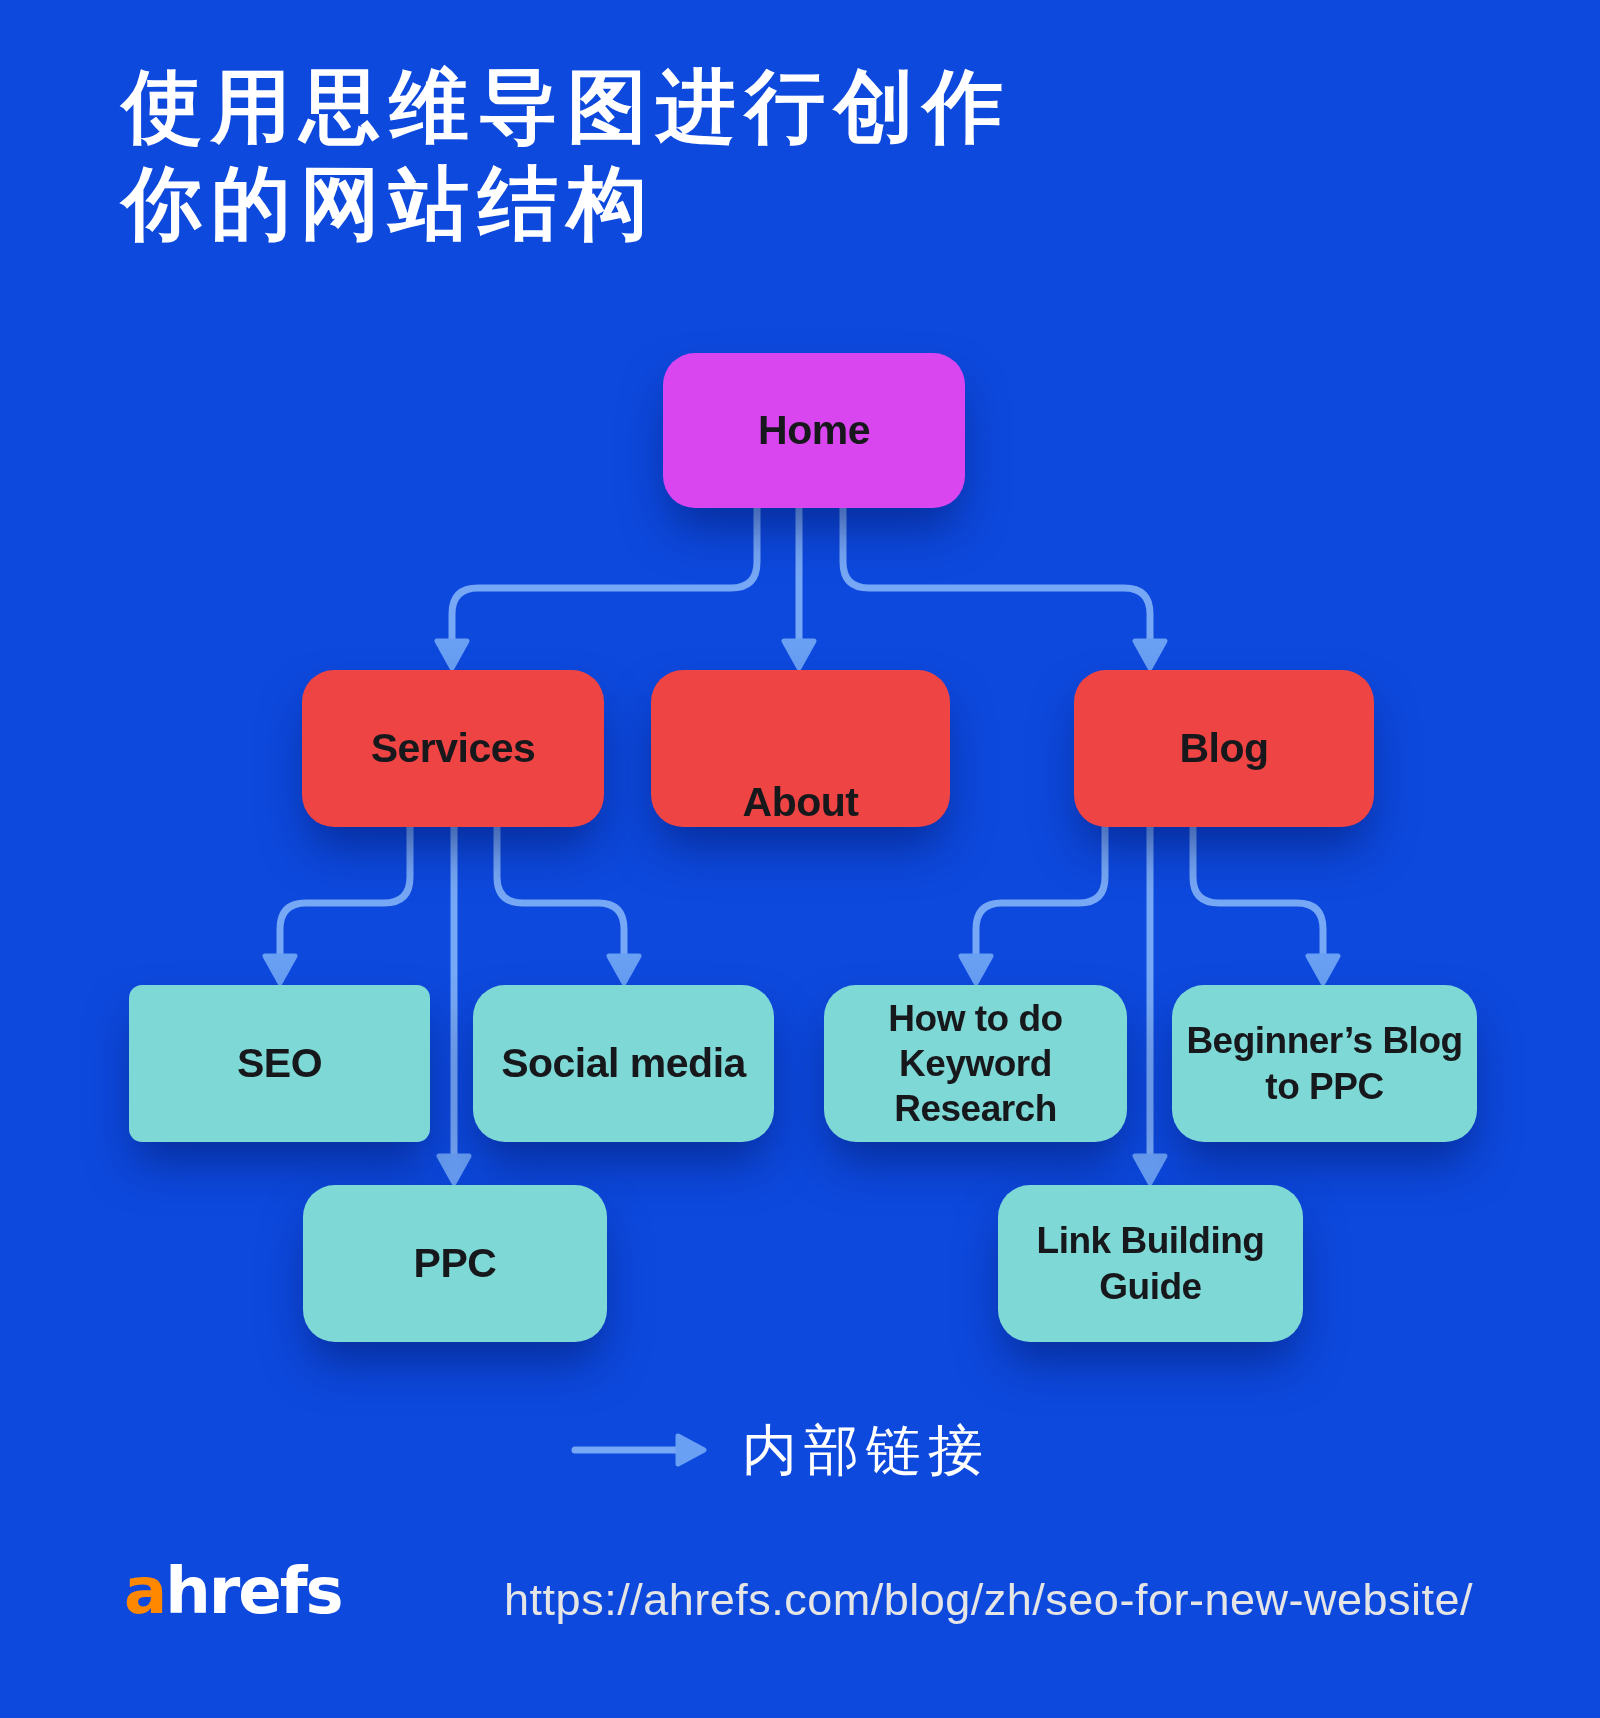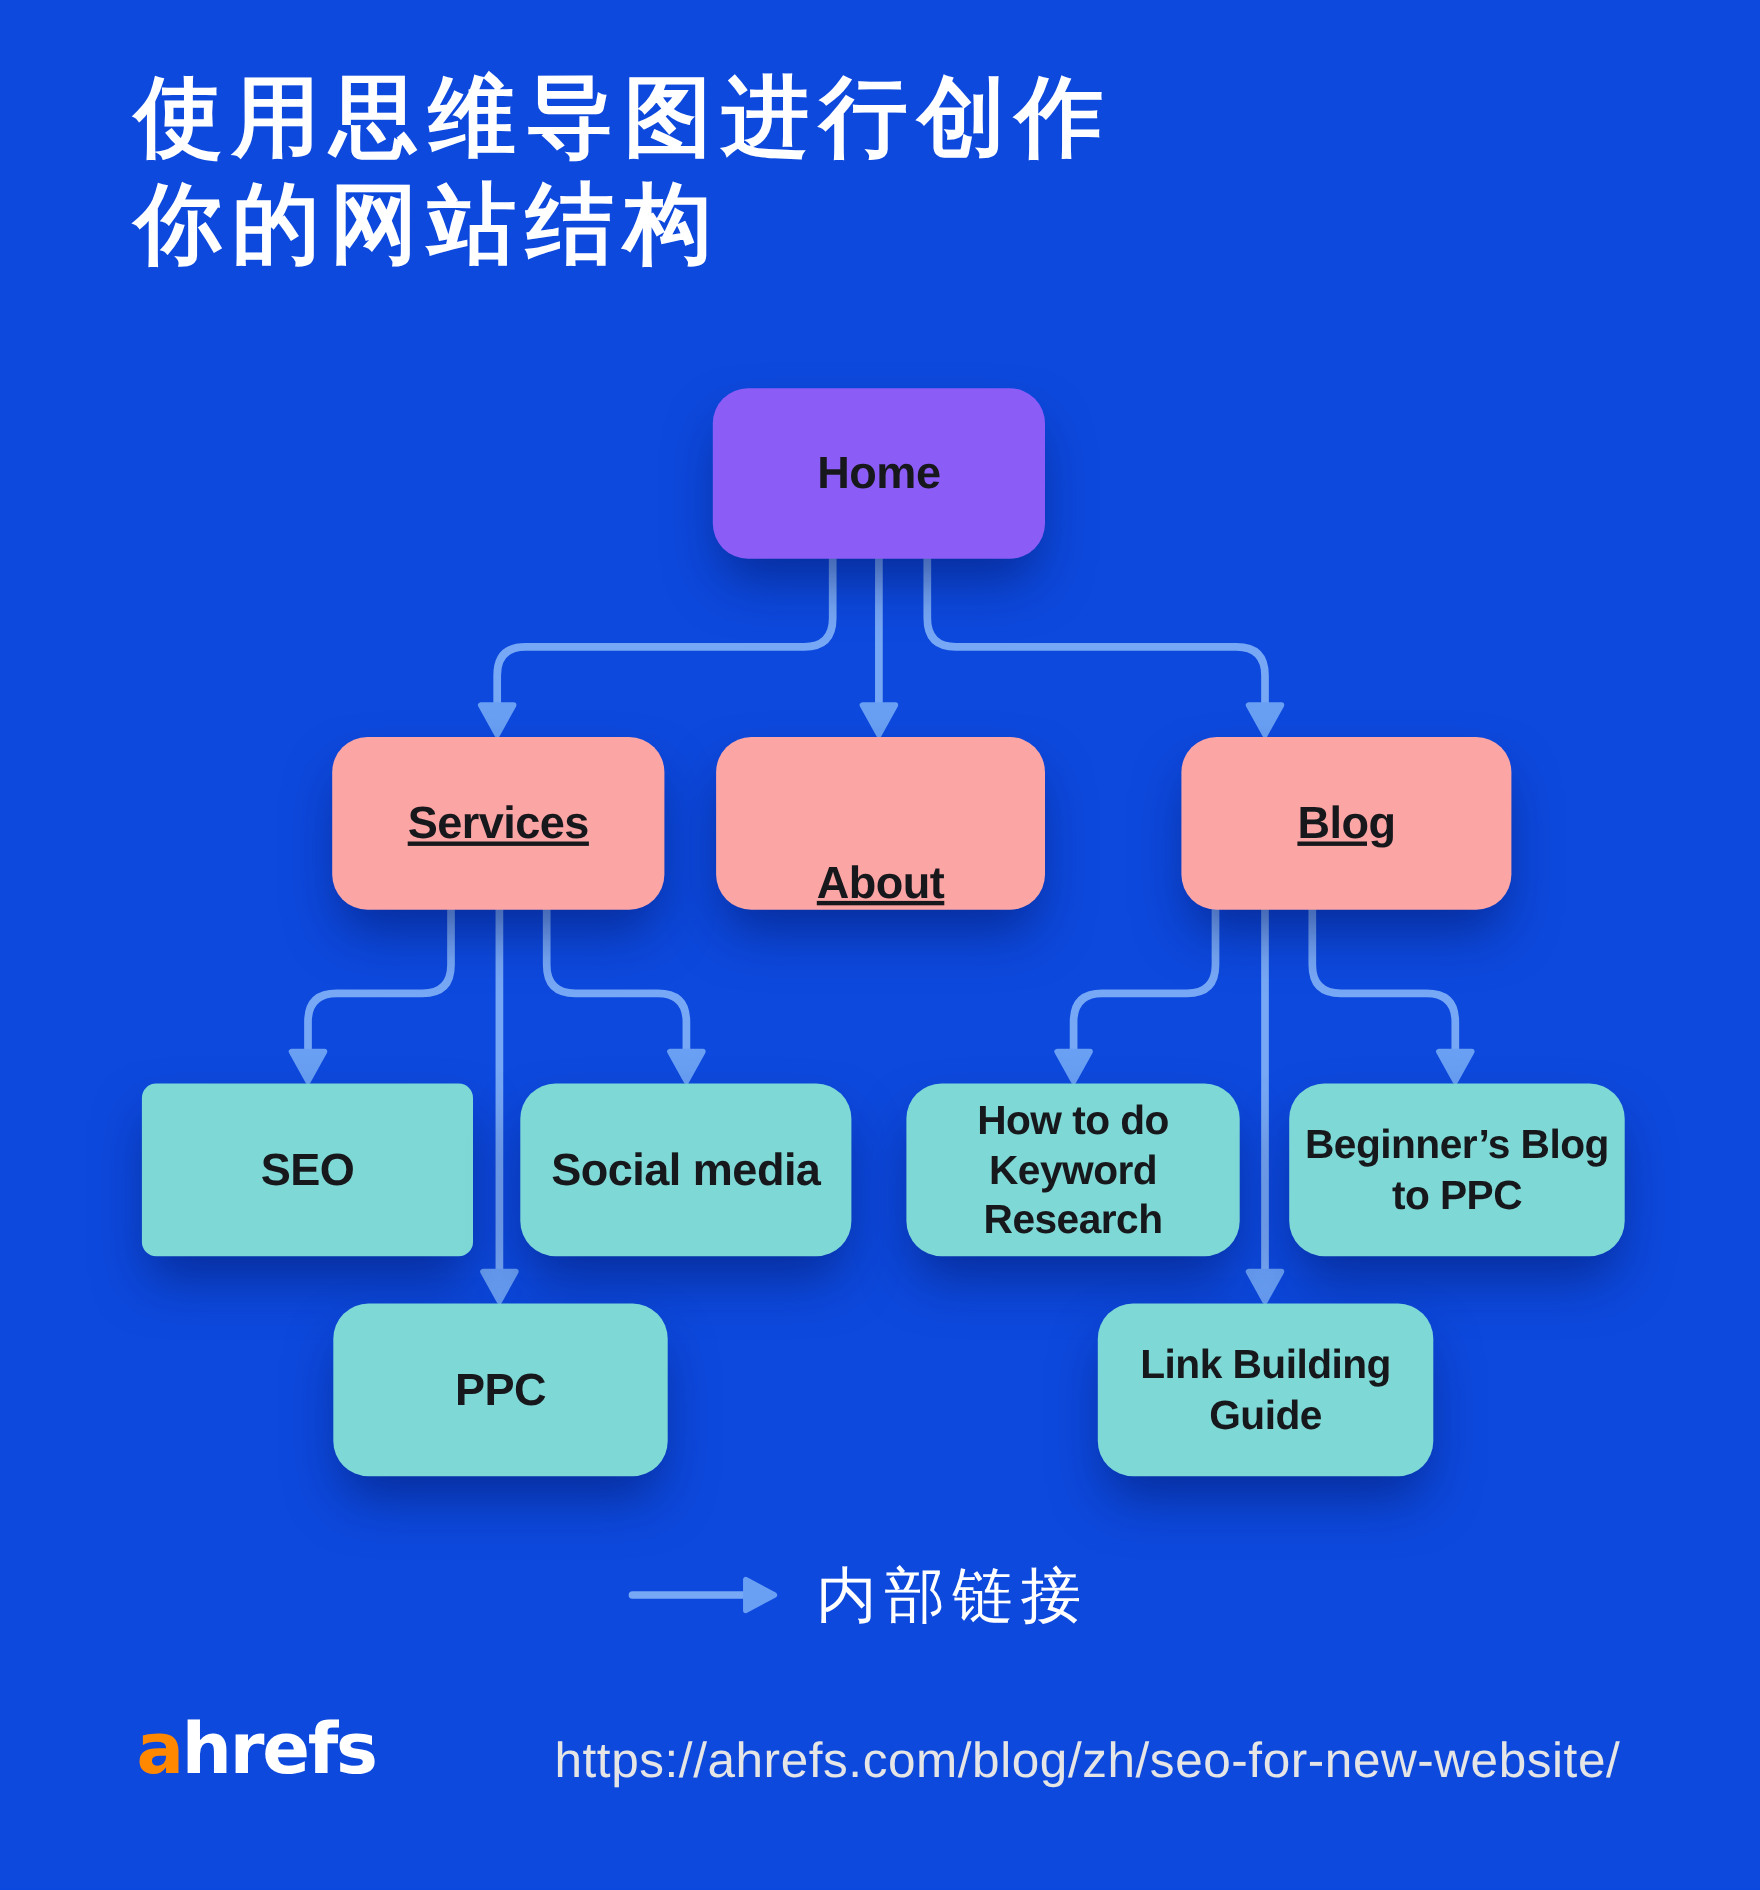--- a/index.html
+++ b/index.html
@@ -31,22 +31,22 @@
     text-align:center;
     border-radius:32px;
     color:#17181c;
     font-weight:700;
     font-size:41px;
     letter-spacing:-0.5px;
     box-shadow:0 26px 46px -6px rgba(2,18,92,0.50);
     padding:0 14px;box-sizing:border-box;
     line-height:1.22;
   }
-  .node.root  {background:#8b5cf6;}
-  .node.branch{background:#fca5a5;text-decoration:underline;}
+  .node.root  {background:#d946ef;margin-left:15px;}
+  .node.branch{background:#ef4444;}
   .node.leaf  {background:#7ed8d6;}
   .node.small {font-size:37px;}
 
   .n-home     {left:648px; top:353px; width:302px;height:155px;}
   .n-services {left:302px; top:670px; width:302px;height:157px;}
   .n-about    {left:651px; top:670px; width:299px;height:157px;align-items:flex-end;}
   .n-blog     {left:1030px;top:670px; width:300px;height:157px;margin-left:44px;}
   .n-seo      {left:129px; top:985px; width:301px;height:157px;border-radius:13px;}
   .n-social   {left:473px; top:985px; width:301px;height:157px;}
   .n-keyword  {left:824px; top:985px; width:303px;height:157px;justify-content:flex-end;}

